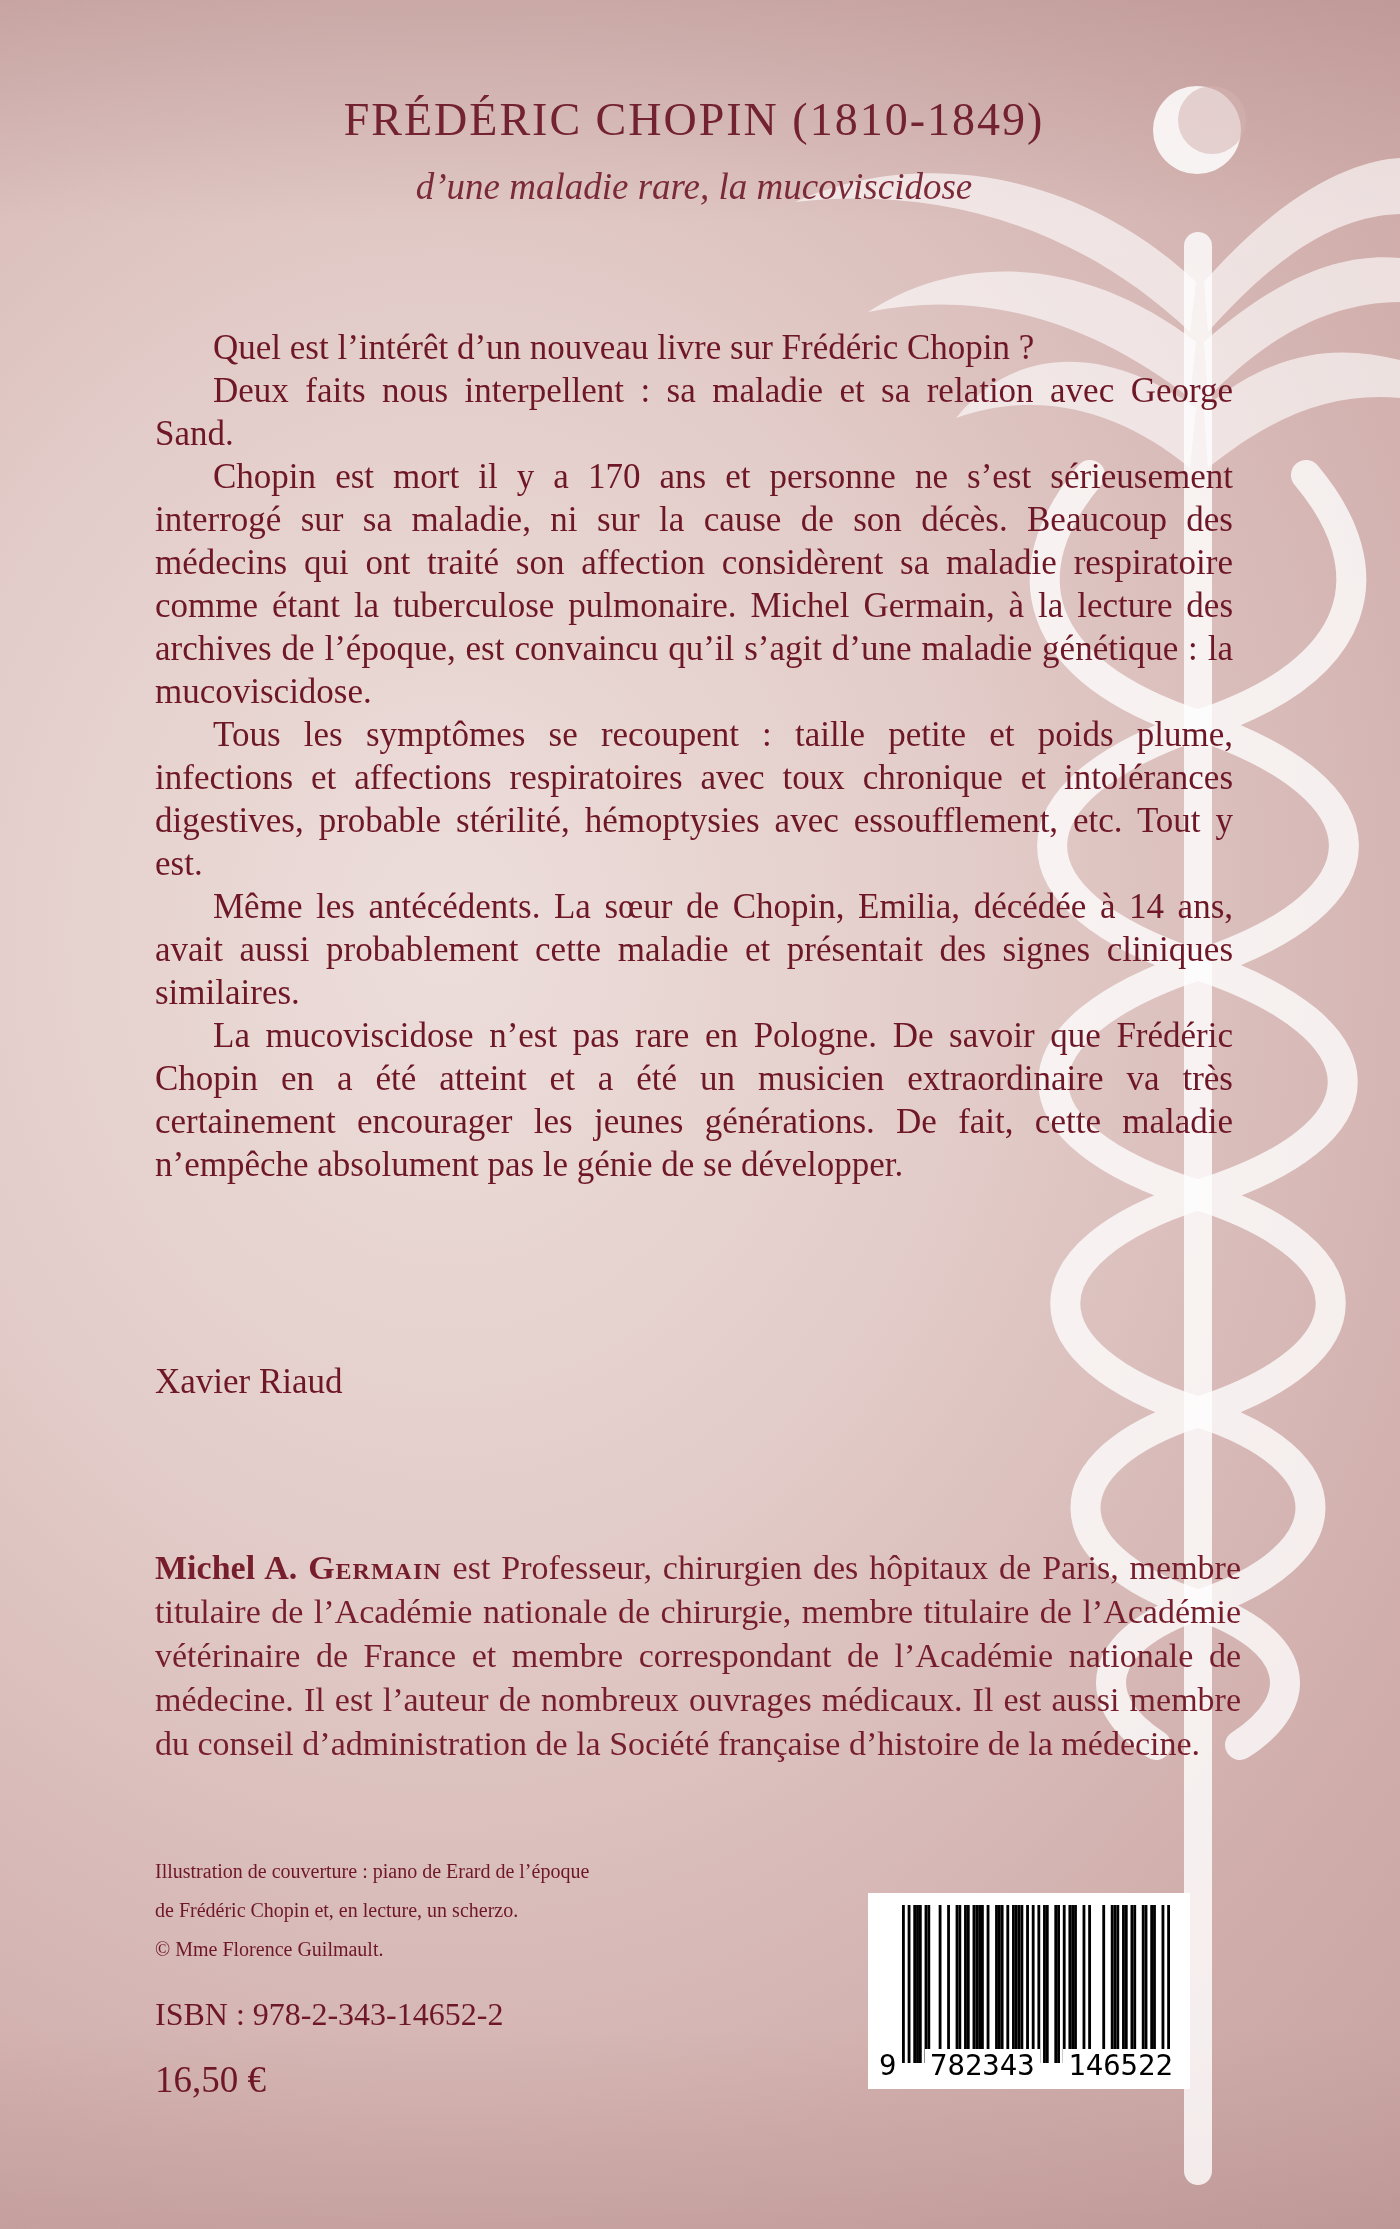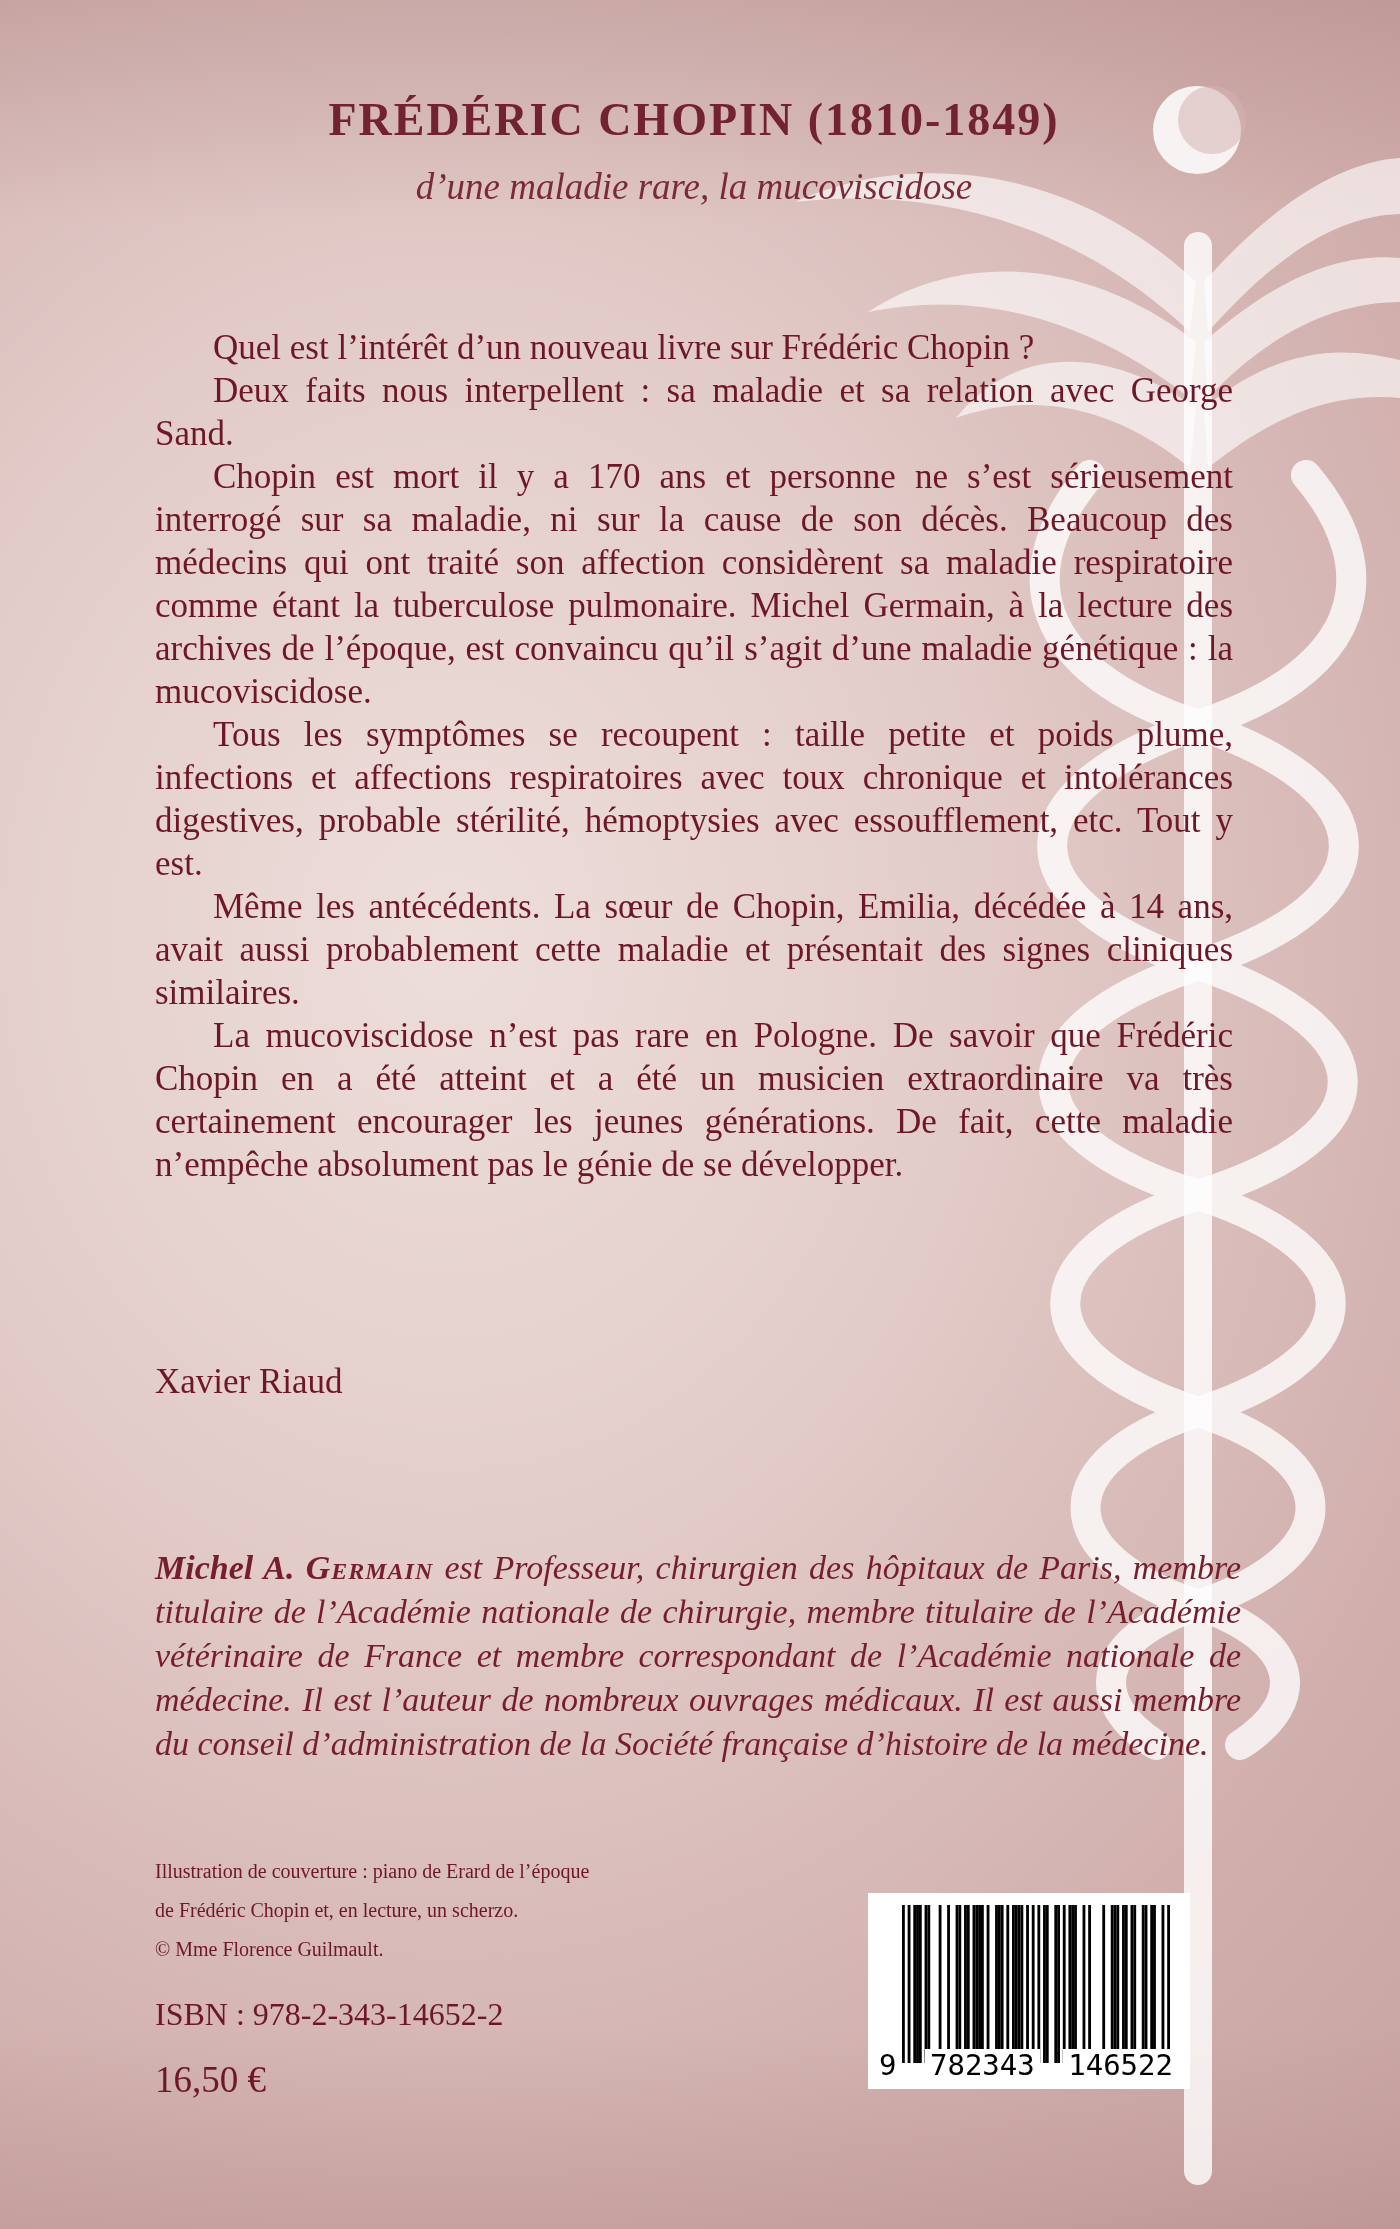--- a/index.html
+++ b/index.html
@@ -12,41 +12,41 @@
       linear-gradient(180deg, rgba(158,112,110,0.28) 0%, rgba(158,112,110,0) 10%),
       linear-gradient(0deg, rgba(158,112,110,0.22) 0%, rgba(158,112,110,0) 9%),
       radial-gradient(ellipse 120% 90% at 32% 42%, #eddedb 0%, #e3cdca 30%, #d1afad 64%, #c09b99 100%);
   }
   .caduceus{position:absolute;top:0;left:0;z-index:0;}
   .content{position:absolute;inset:0;z-index:1;}
 
   .title-block{position:absolute;left:155px;top:92px;width:1078px;text-align:center;}
   .title{
     font-size:46px;line-height:56px;letter-spacing:2px;
-    color:#732232;font-weight:700;
+    color:#732232;font-weight:400;
   }
   .subtitle{
     margin-top:14px;font-size:37px;line-height:50px;
     font-style:italic;color:#7b2a38;
   }
 
   .synopsis{
     position:absolute;left:155px;top:326px;width:1078px;
     font-size:35px;line-height:43px;text-align:justify;color:#6e1726;
   }
   .synopsis p{margin:0;text-indent:58px;}
 
   .signature{
     position:absolute;left:155px;top:1362px;width:1078px;
     font-size:35px;color:#6e1726;
   }
 
   .bio{
     position:absolute;left:155px;top:1512px;width:1086px;
-    font-size:34px;line-height:44px;font-style:italic;
+    font-size:34px;line-height:44px;
     color:#771e2d;text-align:justify;
   }
   .bio .bio-name{font-weight:700;}
   .bio .bio-name-last{font-variant:small-caps;letter-spacing:1px;}
 
   .credits{
     position:absolute;left:155px;top:1852px;
     font-size:20px;line-height:39px;color:#6e1726;
   }
 

